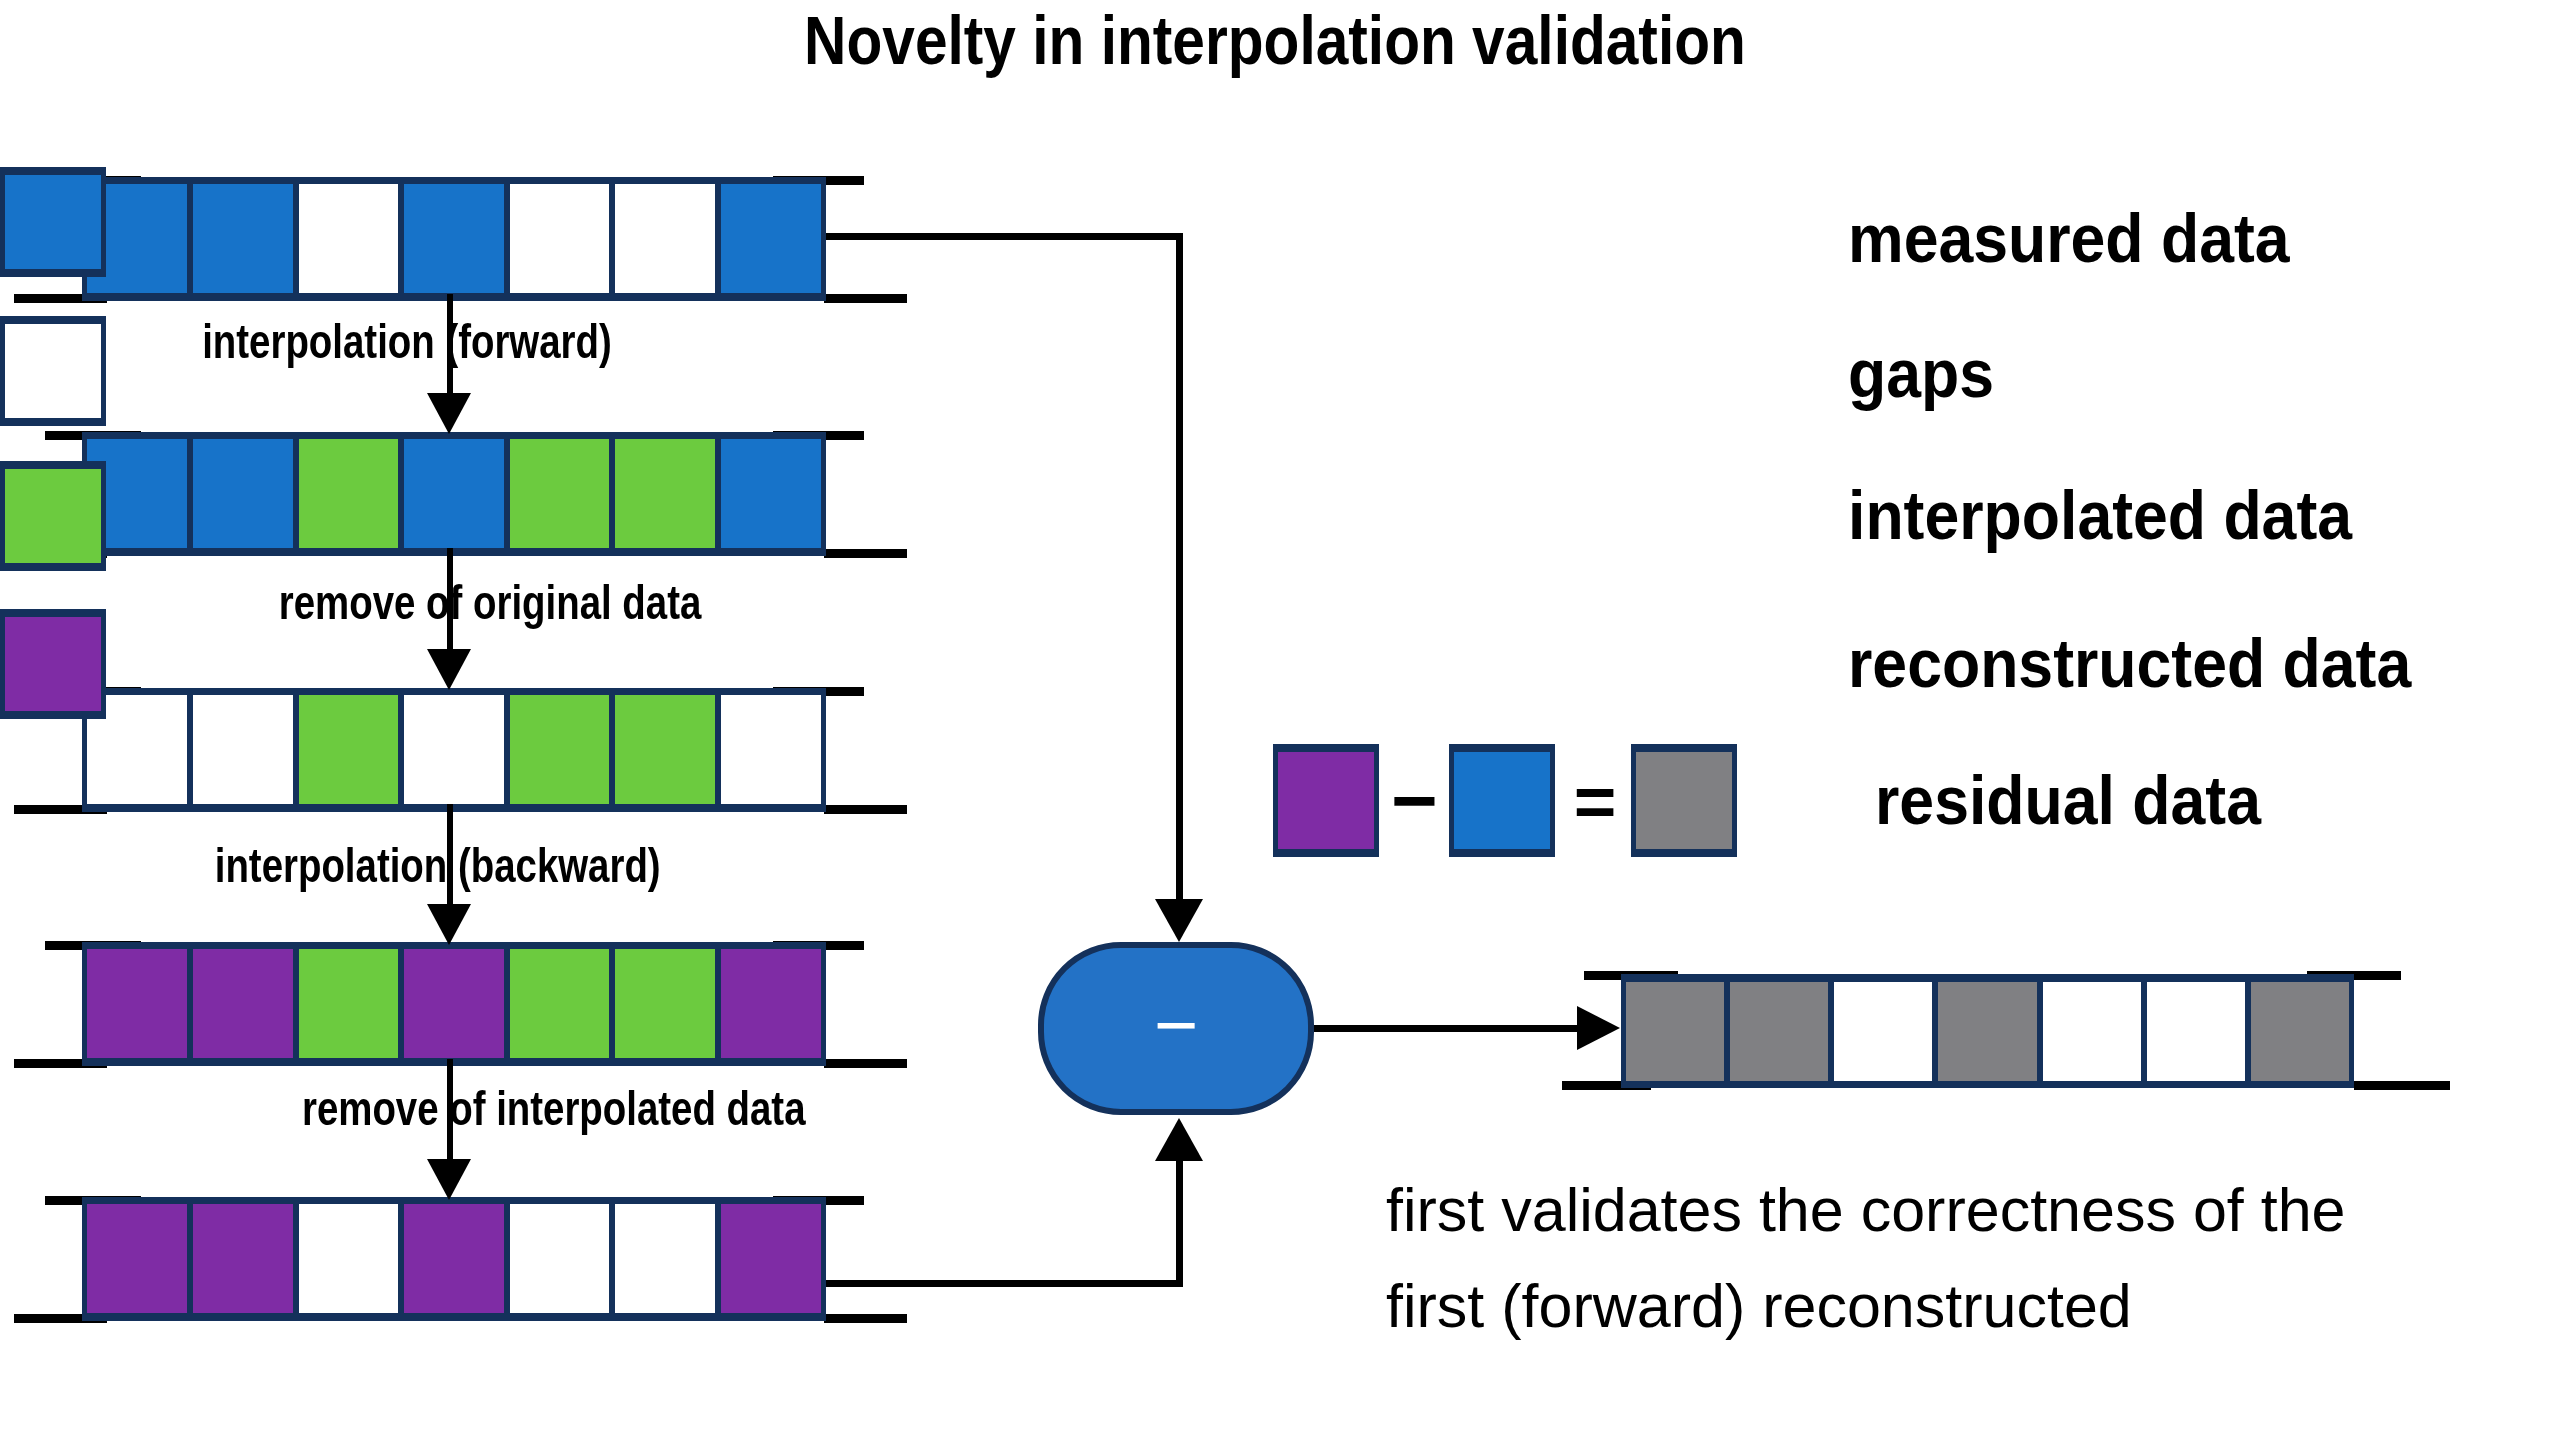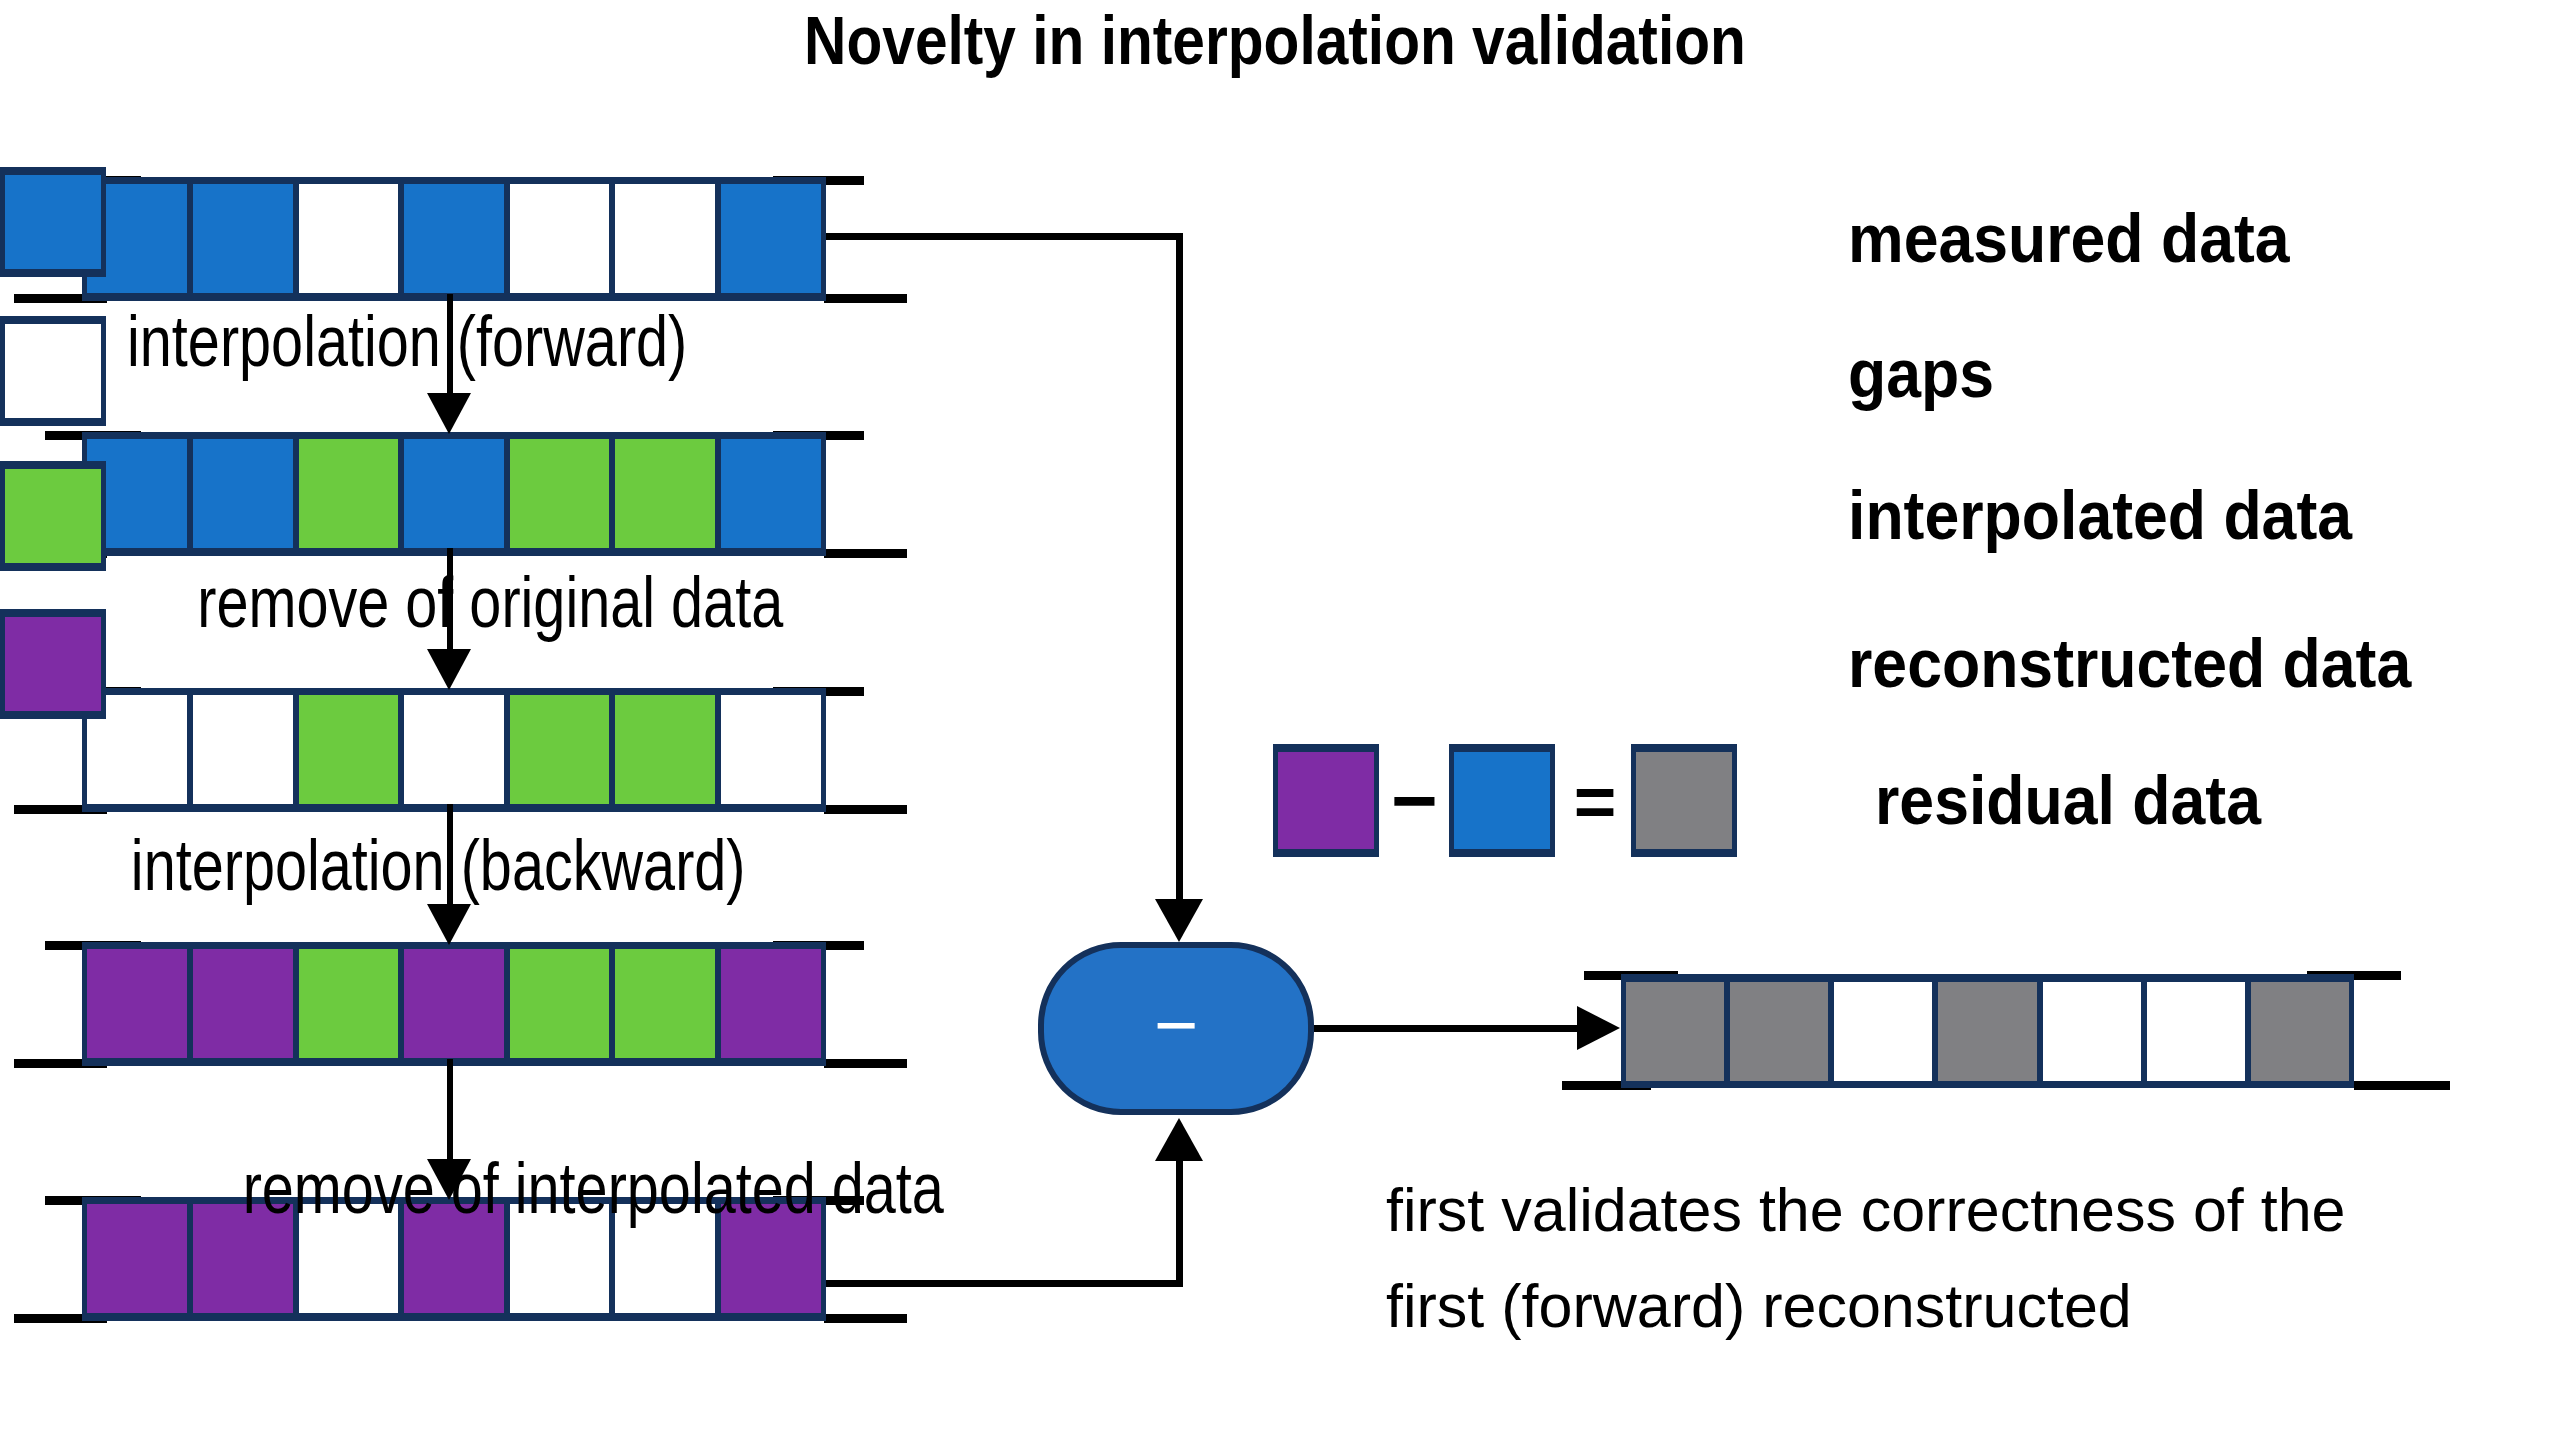--- a/index.html
+++ b/index.html
@@ -15,21 +15,21 @@
   .cap.tr{left:773px;top:0;width:91px;}
   .cap.bl{left:14px;top:118px;width:93px;}
   .cap.br{left:824px;top:118px;width:83px;}
   .strip{position:absolute;left:82px;top:0.7px;width:744px;height:124px;background:#14315B;
          box-sizing:border-box;padding:7.3px 5.3px;display:flex;gap:6px;}
   .strip .cell{flex:1 1 0;}
 
   
   .vshaft{position:absolute;width:6px;background:#000;left:447px;}
   .head-down{position:absolute;width:0;height:0;border-left:22px solid transparent;border-right:22px solid transparent;border-top:41px solid #000;left:427px;}
-  .steplabel{position:absolute;font-size:72px;font-weight:normal;white-space:nowrap;text-align:center;line-height:69px;}
+  .steplabel{position:absolute;font-size:48px;font-weight:bold;white-space:nowrap;text-align:center;line-height:69px;}
   .steplabel>span{display:inline-block;transform:scaleX(0.8);transform-origin:50% 50%;}
 
   
   .hline{position:absolute;height:6.6px;background:#000;}
   .vline{position:absolute;width:6.6px;background:#000;}
   .tri-down{position:absolute;width:0;height:0;border-left:24px solid transparent;border-right:24px solid transparent;border-top:43px solid #000;}
   .tri-up{position:absolute;width:0;height:0;border-left:24px solid transparent;border-right:24px solid transparent;border-bottom:43px solid #000;}
   .tri-right{position:absolute;width:0;height:0;border-top:22px solid transparent;border-bottom:22px solid transparent;border-left:43px solid #000;}
 
   .node{position:absolute;left:1038px;top:942px;width:276px;height:173px;border-radius:83px;
@@ -135,21 +135,21 @@
   <div class="vshaft" style="top:548px;height:105px;"></div>
   <div class="head-down" style="top:649px;"></div>
   <div class="vshaft" style="top:804px;height:104px;"></div>
   <div class="head-down" style="top:904px;"></div>
   <div class="vshaft" style="top:1059px;height:104px;"></div>
   <div class="head-down" style="top:1159px;"></div>
 
   <div class="steplabel" style="left:8px;width:798px;top:307px;"><span>interpolation (forward)</span></div>
   <div class="steplabel" style="left:91px;width:798px;top:568px;"><span>remove of original data</span></div>
   <div class="steplabel" style="left:39px;width:798px;top:831px;"><span>interpolation (backward)</span></div>
-  <div class="steplabel" style="left:155px;width:798px;top:1154px;text-align:center;"><span>remove of interpolated data</span></div>
+  <div class="steplabel" style="left:155px;width:798px;top:1074px;text-align:center;"><span>remove of interpolated data</span></div>
 
   <div class="hline" style="left:826px;top:233px;width:356px;"></div>
   <div class="vline" style="left:1176px;top:233px;height:667px;"></div>
   <div class="tri-down" style="left:1155px;top:899px;"></div>
 
   <div class="hline" style="left:826px;top:1280px;width:356px;"></div>
   <div class="vline" style="left:1176px;top:1161px;height:126px;"></div>
   <div class="tri-up" style="left:1155px;top:1118px;"></div>
 
   <div class="node" style="background: rgb(35, 114, 198);">

